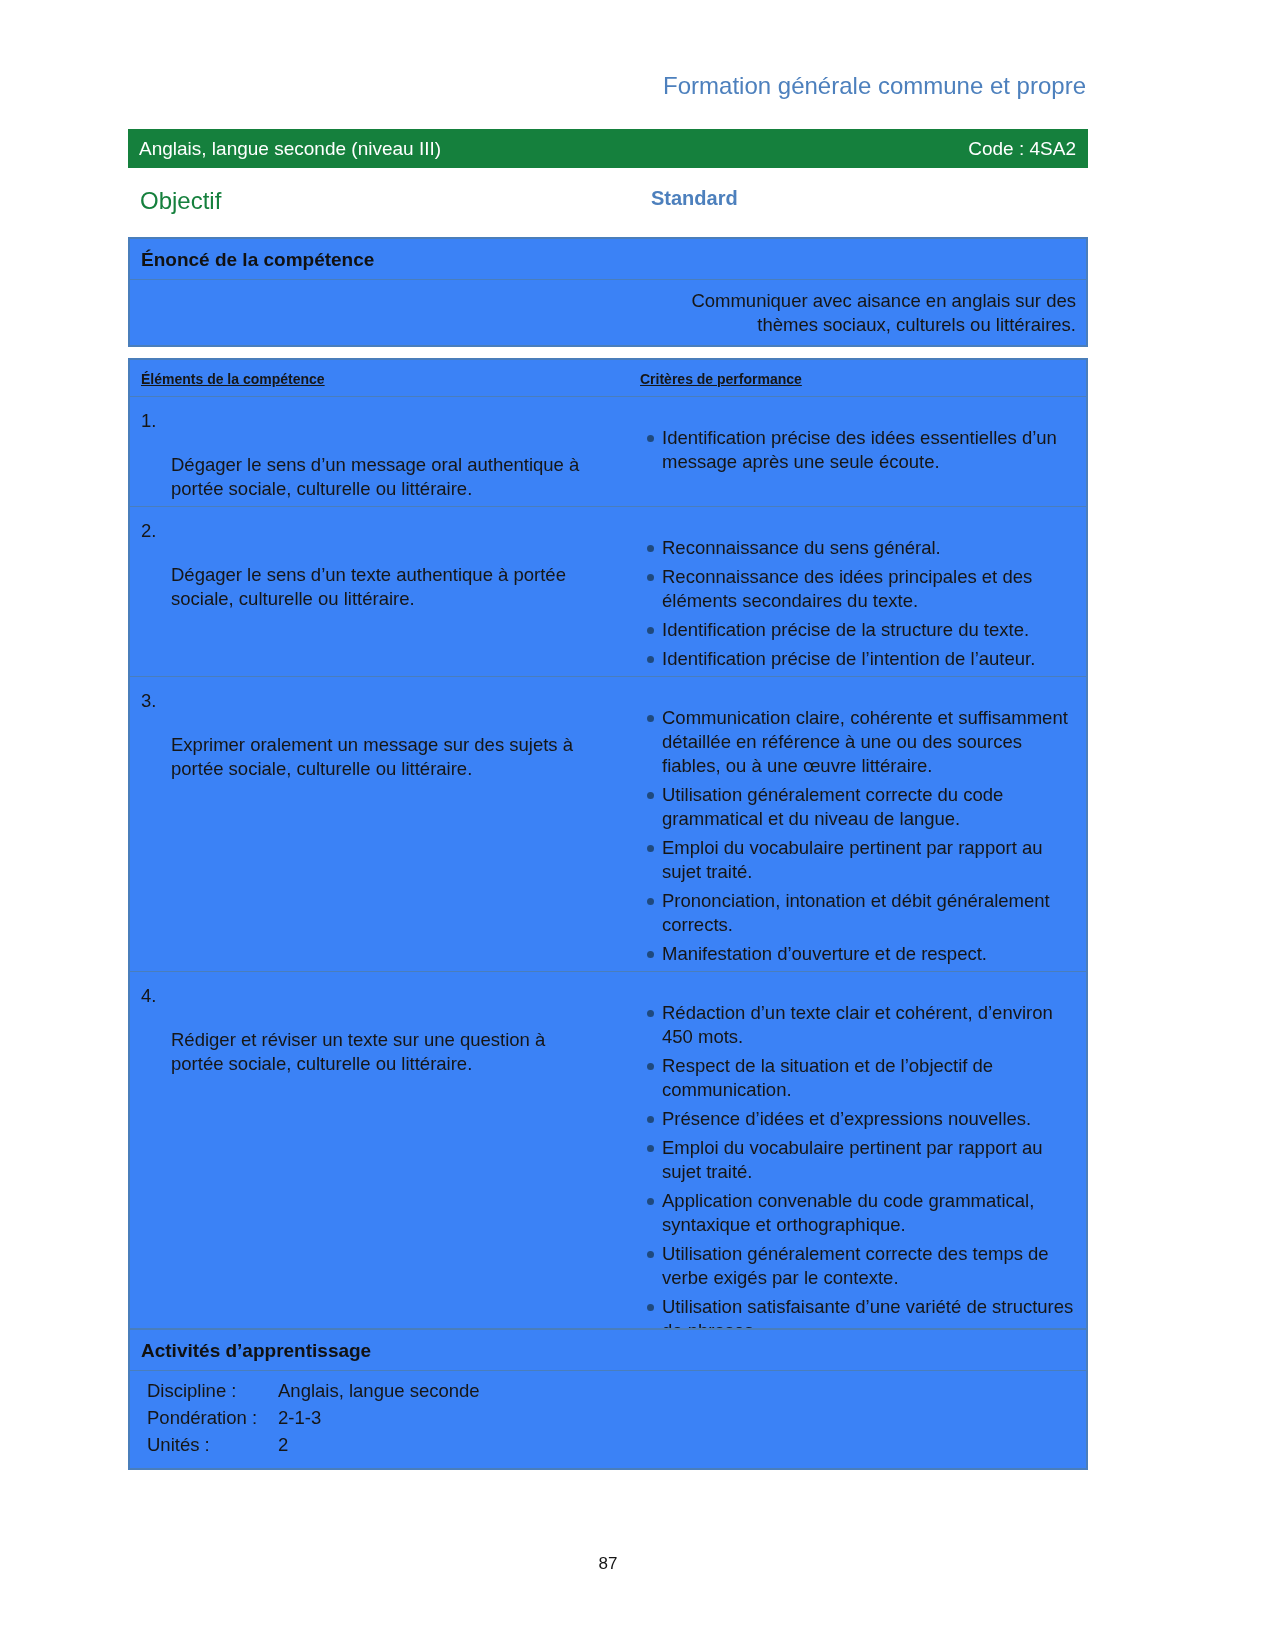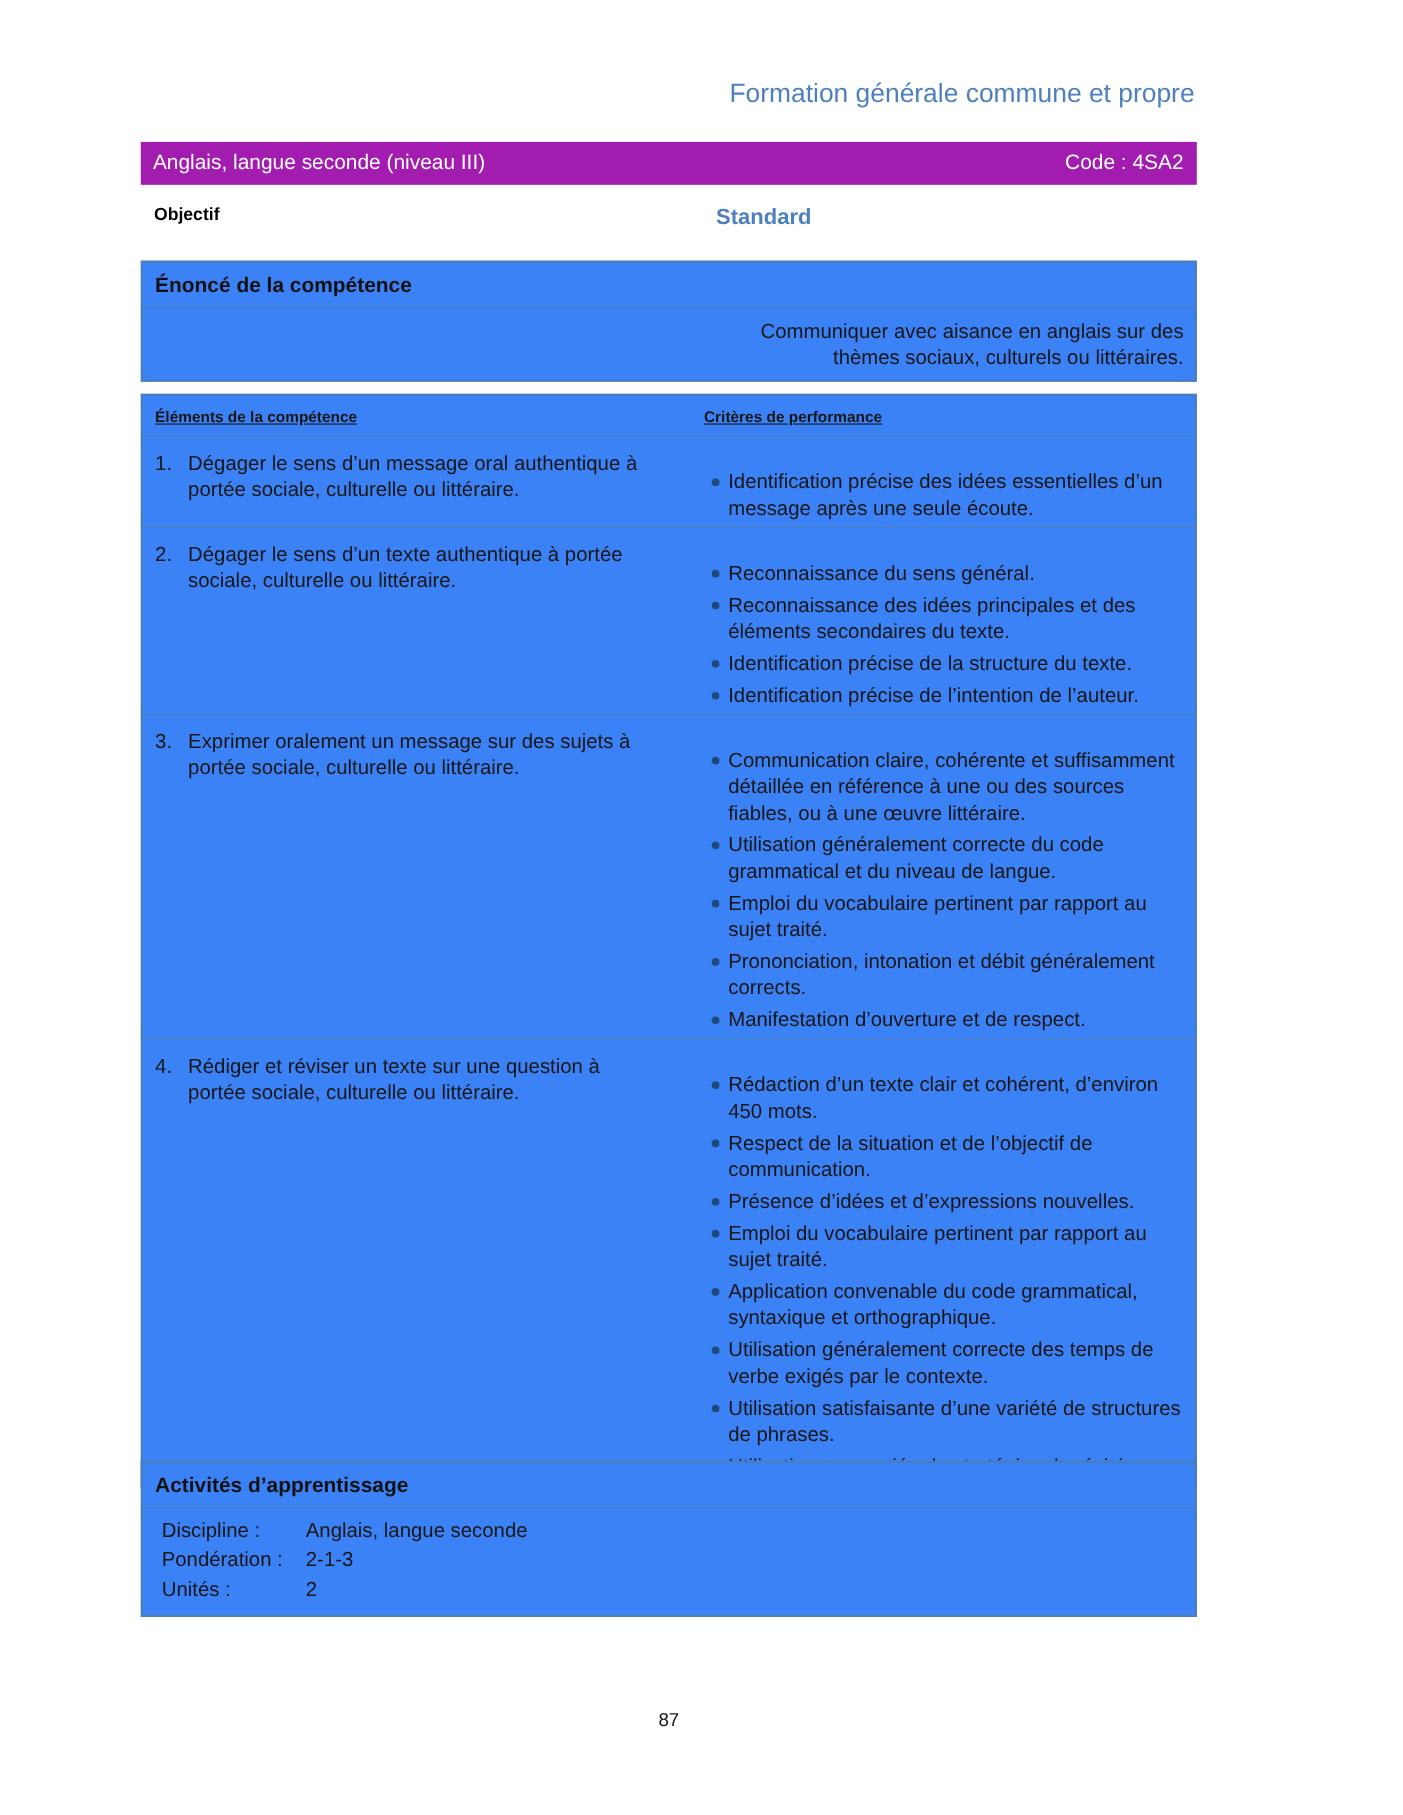--- a/index.html
+++ b/index.html
@@ -12,28 +12,28 @@
 
   
   .doc-header{
     position:absolute;top:72px;left:0;right:2px;text-align:right;
     color:#4d80bd;font-size:24px;
   }
 
   
   .title-bar{
     position:absolute;top:129px;left:0;width:960px;height:39px;
-    background:#a21caf;color:#ffffff;font-size:19px;
+    background:#15803d;color:#ffffff;font-size:19px;
     display:flex;align-items:center;justify-content:space-between;
     box-sizing:border-box;padding:0 12px 0 11px;
   }
 
   
   .col-headings{position:absolute;top:187px;left:0;width:960px;height:26px;}
-  .col-headings .objectif{position:absolute;left:12px;top:0;font-weight:bold;font-size:16px;color:#000000;}
+  .col-headings .objectif{position:absolute;left:12px;top:0;font-weight:normal;font-size:24px;color:#15803d;}
   .col-headings .standard{position:absolute;left:523px;top:0;font-weight:bold;font-size:20px;color:#4d80bd;}
 
   
   .box{
     position:absolute;left:0;width:960px;box-sizing:border-box;
     border:2px solid #4a7ebb;background:#3b82f6;
   }
   .box-header{
     font-weight:bold;font-size:19px;color:#111111;
     padding:10px 10px 8px 11px;border-bottom:1px solid #4a7ebb;
@@ -49,21 +49,21 @@
   .t-header{
     display:grid;grid-template-columns:510px 1fr;
     padding:11px 0 9px;border-bottom:1px solid #4a7ebb;
     font-weight:bold;font-size:14px;text-decoration:underline;
   }
   .t-h1{padding-left:11px;}
   .t-row{display:grid;grid-template-columns:510px 1fr;padding:12px 0 5px;border-top:1px solid #4a7ebb;}
   .t-row.first{border-top:none;}
   .el-cell{display:flex;align-items:flex-start;padding-left:11px;box-sizing:border-box;}
   .el-num{flex:none;width:30px;font-size:18.5px;line-height:24px;}
-  .el-text{font-size:18.5px;line-height:24px;max-width:410px;}
+  .el-text{font-size:18.5px;line-height:24px;max-width:410px;margin-top:44px;}
   .crit-list{list-style:none;margin:0;padding:0 6px 0 0;}
   .crit{
     position:relative;padding-left:22px;font-size:18.5px;line-height:24px;
     margin-top:5px;
   }
   .crit:first-child{margin-top:17px;}
   .crit::before{
     content:"";position:absolute;left:7px;top:9px;width:7px;height:7px;
     border-radius:50%;background:#1f497d;
   }

